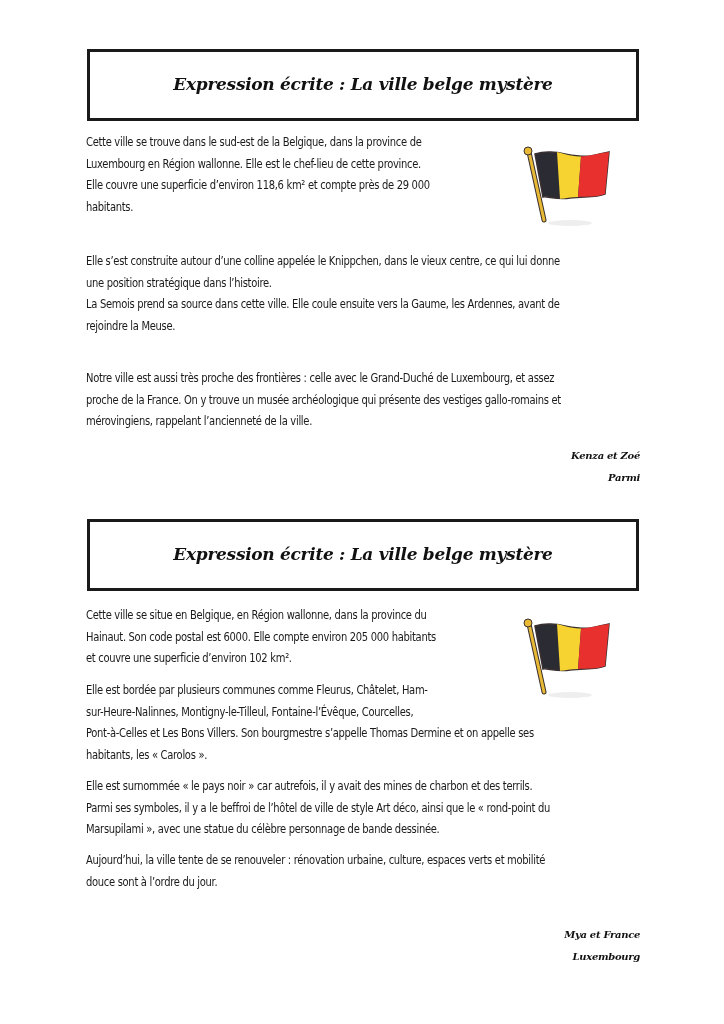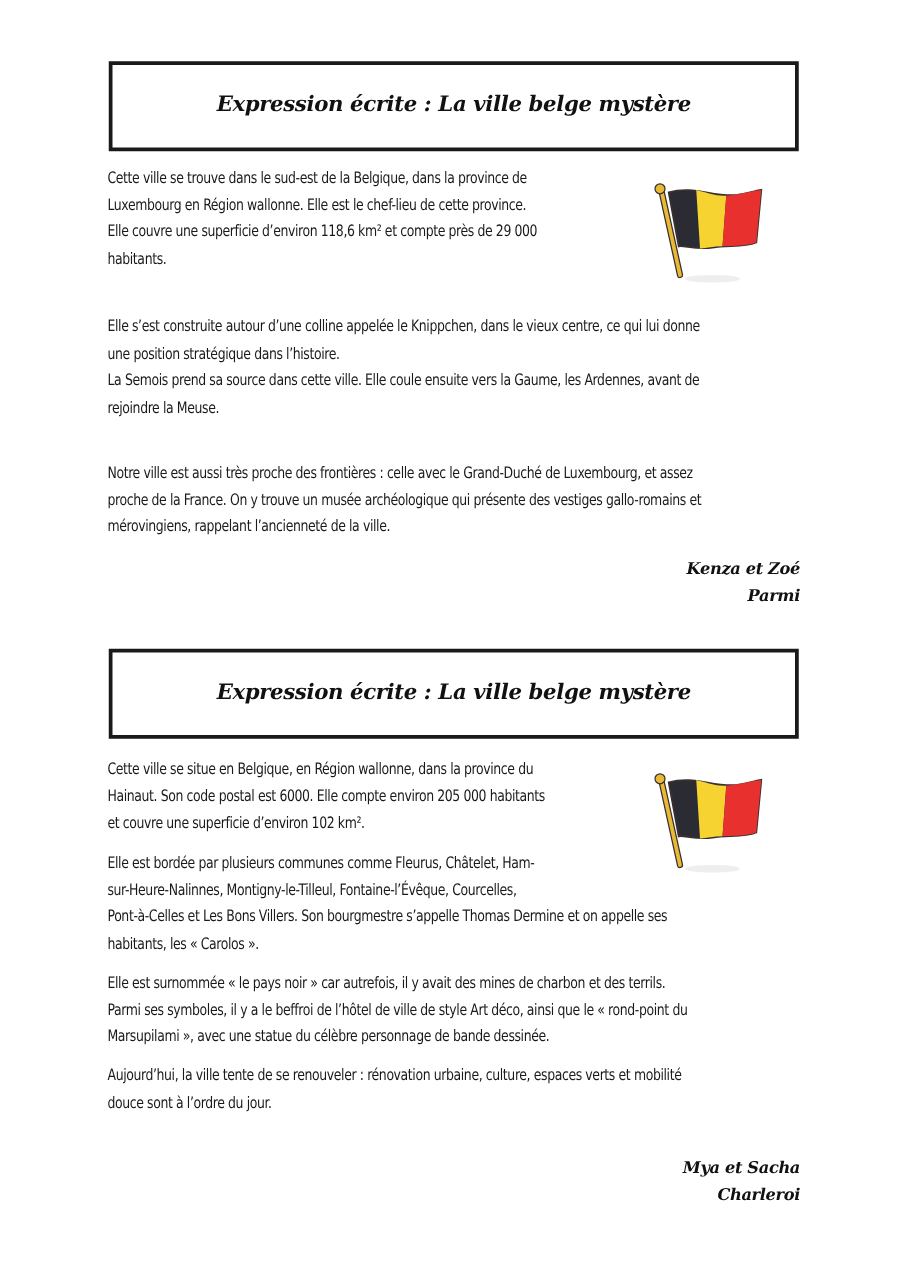--- a/index.html
+++ b/index.html
@@ -6,21 +6,21 @@
     body { width: 724px; height: 1024px; position: relative; overflow: hidden;
            font-family: "DejaVu Sans Condensed", "Liberation Sans Narrow", "Liberation Sans", sans-serif; color: #1a1a1a; }
     .title-box { position: absolute; left: 87px; width: 546px; height: 66px;
                  border: 3px solid #1a1a1a; box-sizing: content-box; }
     .title-text { position: absolute; left: 0; right: 0; top: 22px; text-align: center;
                   font-family: "DejaVu Serif", serif; font-style: italic; font-weight: bold;
                   font-size: 17px; letter-spacing: -0.3px; color: #111; }
     .para { position: absolute; left: 86px; font-size: 12.6px; line-height: 21.5px;
             letter-spacing: -0.35px; transform: scaleX(0.88); transform-origin: left top; margin: 0; }
     .sig { position: absolute; right: 84px; text-align: right; font-family: "DejaVu Serif", serif;
-           font-style: italic; font-weight: bold; font-size: 13px; line-height: 22px; color: #111; letter-spacing: -0.3px; }
+           font-style: italic; font-weight: bold; font-size: 10px; line-height: 22px; color: #111; letter-spacing: -0.3px; }
     .flag { position: absolute; width: 100px; height: 90px; }
   </style>
 </head>
 <body>
 
 <div class="title-box" style="top:49px;">
   <div class="title-text">Expression écrite : La ville belge mystère</div>
 </div>
 
 <p class="para" style="top:131px; white-space:pre-line;">Cette ville se trouve dans le sud-est de la Belgique, dans la province de
@@ -73,15 +73,15 @@
 sur-Heure-Nalinnes, Montigny-le-Tilleul, Fontaine-l’Évêque, Courcelles,
 Pont-à-Celles et Les Bons Villers. Son bourgmestre s’appelle Thomas Dermine et on appelle ses
 habitants, les « Carolos ».</p>
 <p class="para" style="top:775px; white-space:pre-line;">Elle est surnommée « le pays noir » car autrefois, il y avait des mines de charbon et des terrils.
 Parmi ses symboles, il y a le beffroi de l’hôtel de ville de style Art déco, ainsi que le « rond-point du
 Marsupilami », avec une statue du célèbre personnage de bande dessinée.</p>
 <p class="para" style="top:849px; white-space:pre-line;">Aujourd’hui, la ville tente de se renouveler : rénovation urbaine, culture, espaces verts et mobilité
 douce sont à l’ordre du jour.</p>
 
 <div class="sig" style="top:924px;">
-  <div>Mya et Sacha</div>
-  <div>Charleroi</div>
+  <div>Mya et France</div>
+  <div>Luxembourg</div>
 </div>
 
 </body></html>

